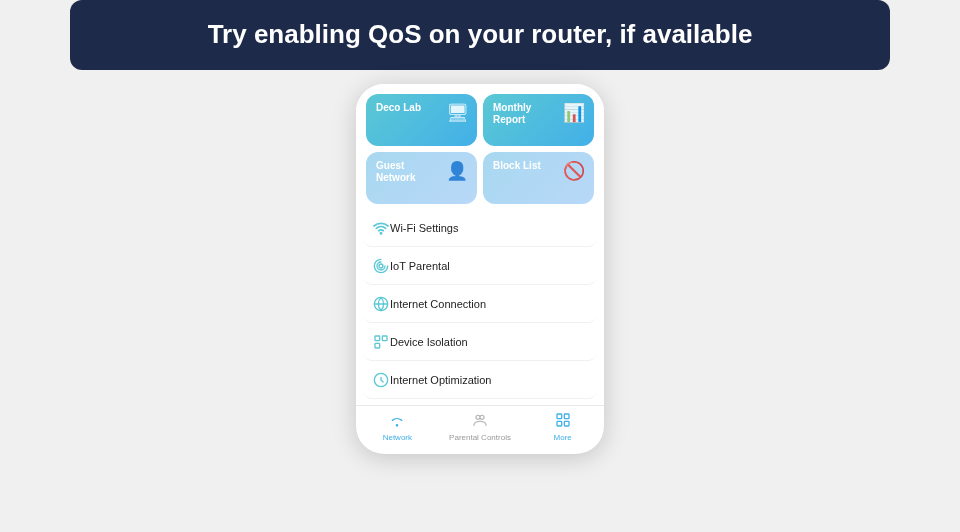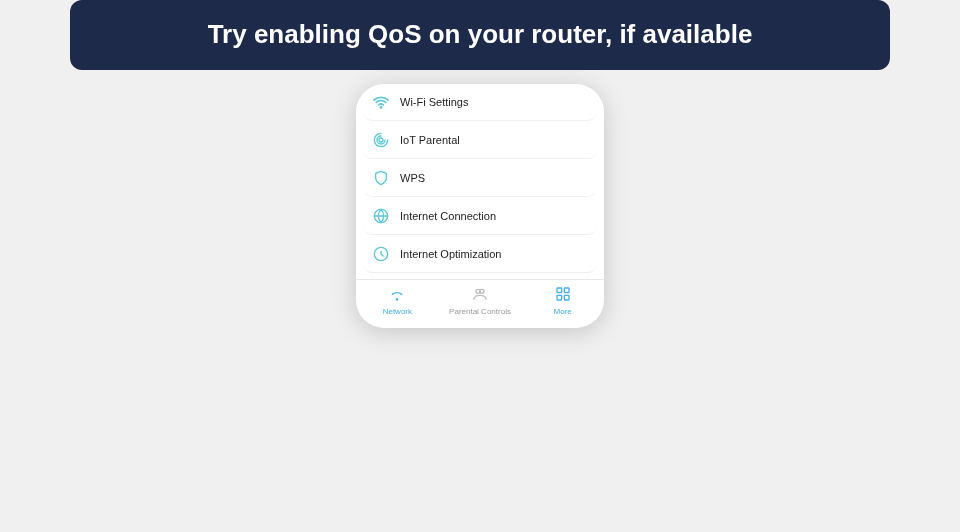--- a/index.html
+++ b/index.html
@@ -88,21 +88,20 @@
 
     
     .menu-list {
       padding: 0 8px;
     }
     .menu-item {
       display: flex;
       align-items: center;
       padding: 9px 8px;
       border-bottom: 1px solid #f0f0f0;
-      gap: 10px;
       border-radius: 8px;
       margin-bottom: 1px;
     }
     .menu-item.highlighted {
       border: 2px solid #2d3a6e;
       border-radius: 8px;
       background: #fff;
     }
     .menu-item-icon {
       width: 18px;
@@ -153,20 +152,38 @@
 <body>
 
 <div class="container">
 
   <div class="tooltip-banner">
     <span>Try enabling QoS on your router, if available</span>
   </div>
 
   <div class="phone-frame">
 
+    <div class="tiles-grid">
+      <div class="tile tile-blue">
+        <span class="tile-label">Deco Lab</span>
+        <span class="tile-icon">🖥</span>
+      </div>
+      <div class="tile tile-blue">
+        <span class="tile-label">Monthly<br>Report</span>
+        <span class="tile-icon">📊</span>
+      </div>
+      <div class="tile tile-light">
+        <span class="tile-label">Guest<br>Network</span>
+        <span class="tile-icon">👤</span>
+      </div>
+      <div class="tile tile-light">
+        <span class="tile-label">Block List</span>
+        <span class="tile-icon">🚫</span>
+      </div>
+    </div>
 
     <div class="menu-list">
 
       <div class="menu-item">
         <div class="menu-item-icon">
           <svg width="16" height="16" viewBox="0 0 24 24" fill="none" stroke="#5bc8d4" stroke-width="2.5" stroke-linecap="round" stroke-linejoin="round">
             <path d="M5 12.55a11 11 0 0 1 14.08 0"></path>
               <path d="M1.42 9a16 16 0 0 1 21.16 0"></path>
               <path d="M8.53 16.11a6 6 0 0 1 6.95 0"></path>
               <circle cx="12" cy="20" r="1" fill="#5bc8d4"></circle>
@@ -179,41 +196,43 @@
         <div class="menu-item-icon">
           <svg width="16" height="16" viewBox="0 0 24 24" fill="none" stroke="#5bc8d4" stroke-width="2" stroke-linecap="round" stroke-linejoin="round">
             <circle cx="12" cy="12" r="3"></circle>
               <path d="M12 2a10 10 0 1 0 10 10"></path>
             <path d="M12 6a6 6 0 1 0 6 6"></path>
           </svg>
         </div>
         <span class="menu-item-label">IoT Parental</span>
       </div>
 
-      <div class="menu-item">
-        <div class="menu-item-icon">
-          <svg width="16" height="16" viewBox="0 0 24 24" fill="none" stroke="#5bc8d4" stroke-width="2" stroke-linecap="round" stroke-linejoin="round">
-            <path d="M12 22s8-4 8-10V5l-8-3-8 3v7c0 6 8 10 8 10z"></path>
-          </svg>
-        </div>
-        <span class="menu-item-label">WPS</span>
-      </div>
 
       <div class="menu-item">
         <div class="menu-item-icon">
           <svg width="16" height="16" viewBox="0 0 24 24" fill="none" stroke="#5bc8d4" stroke-width="2" stroke-linecap="round" stroke-linejoin="round">
             <circle cx="12" cy="12" r="10"></circle>
               <line x1="2" y1="12" x2="22" y2="12"></line>
             <path d="M12 2a15.3 15.3 0 0 1 4 10 15.3 15.3 0 0 1-4 10 15.3 15.3 0 0 1-4-10 15.3 15.3 0 0 1 4-10z"></path>
           </svg>
         </div>
         <span class="menu-item-label">Internet Connection</span>
       </div>
 
 
+      <div class="menu-item">
+        <div class="menu-item-icon">
+          <svg width="16" height="16" viewBox="0 0 24 24" fill="none" stroke="#5bc8d4" stroke-width="2" stroke-linecap="round" stroke-linejoin="round">
+            <rect x="3" y="3" width="7" height="7" rx="1"></rect>
+              <rect x="14" y="3" width="7" height="7" rx="1"></rect>
+            <rect x="3" y="14" width="7" height="7" rx="1"></rect>
+          </svg>
+        </div>
+        <span class="menu-item-label">Device Isolation</span>
+      </div>
 
       <div class="menu-item">
         <div class="menu-item-icon">
           <svg width="16" height="16" viewBox="0 0 24 24" fill="none" stroke="#5bc8d4" stroke-width="2" stroke-linecap="round" stroke-linejoin="round">
             <circle cx="12" cy="12" r="10"></circle>
             <path d="M12 8v4l3 3"></path>
           </svg>
         </div>
         <span class="menu-item-label">Internet Optimization</span>
       </div>

